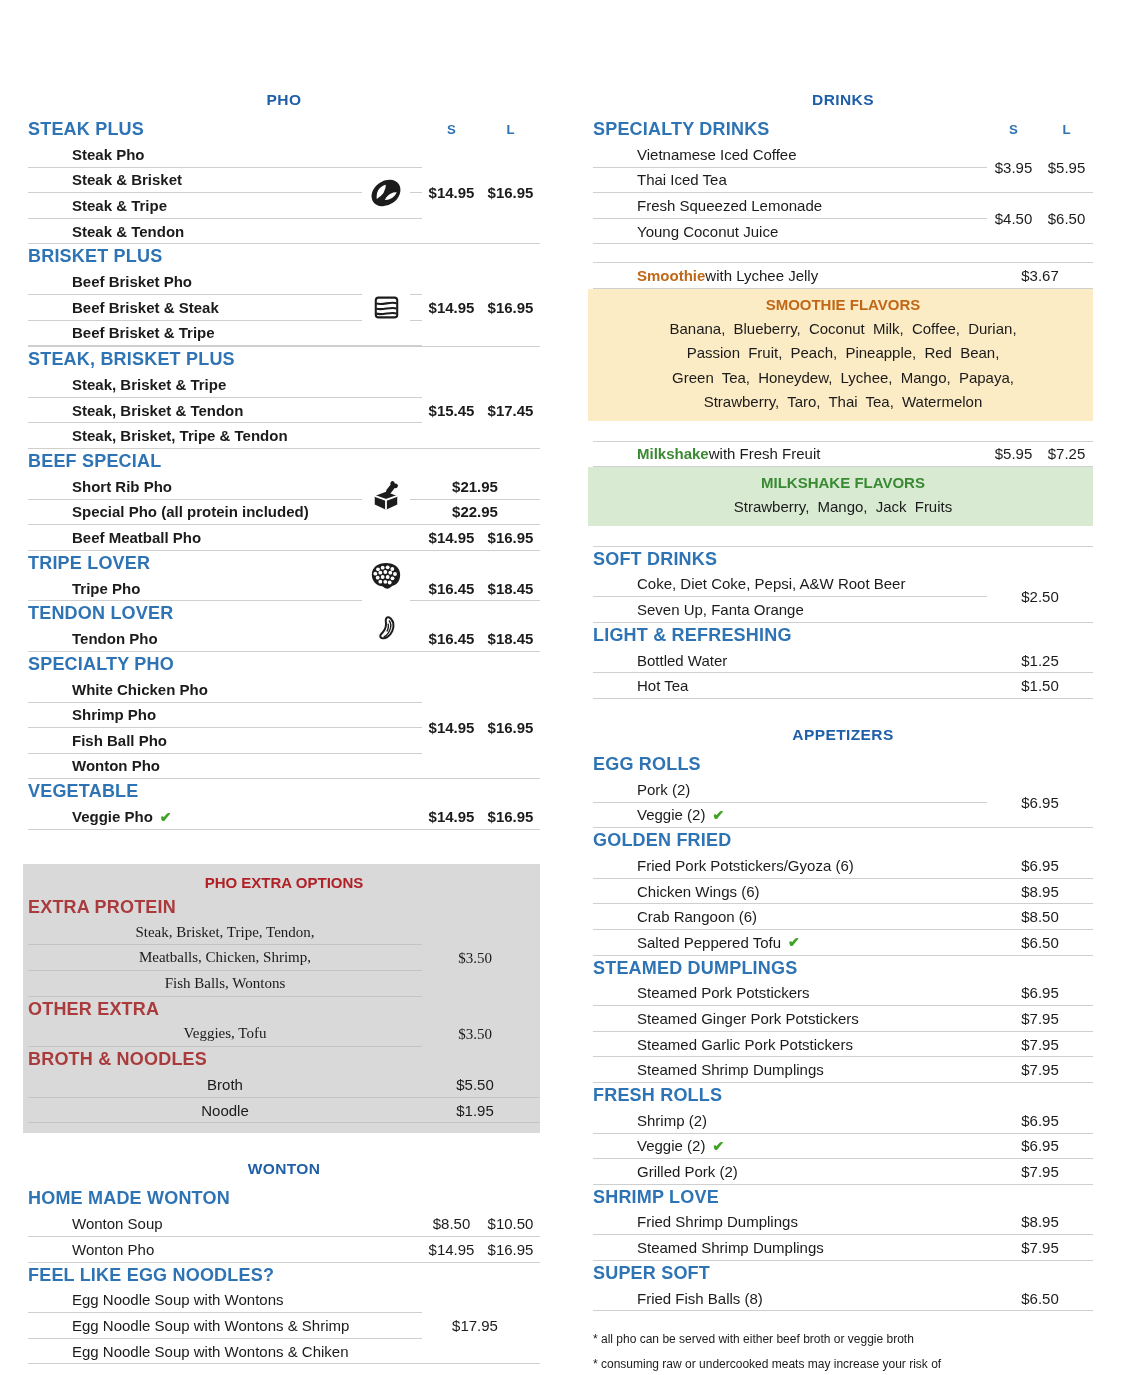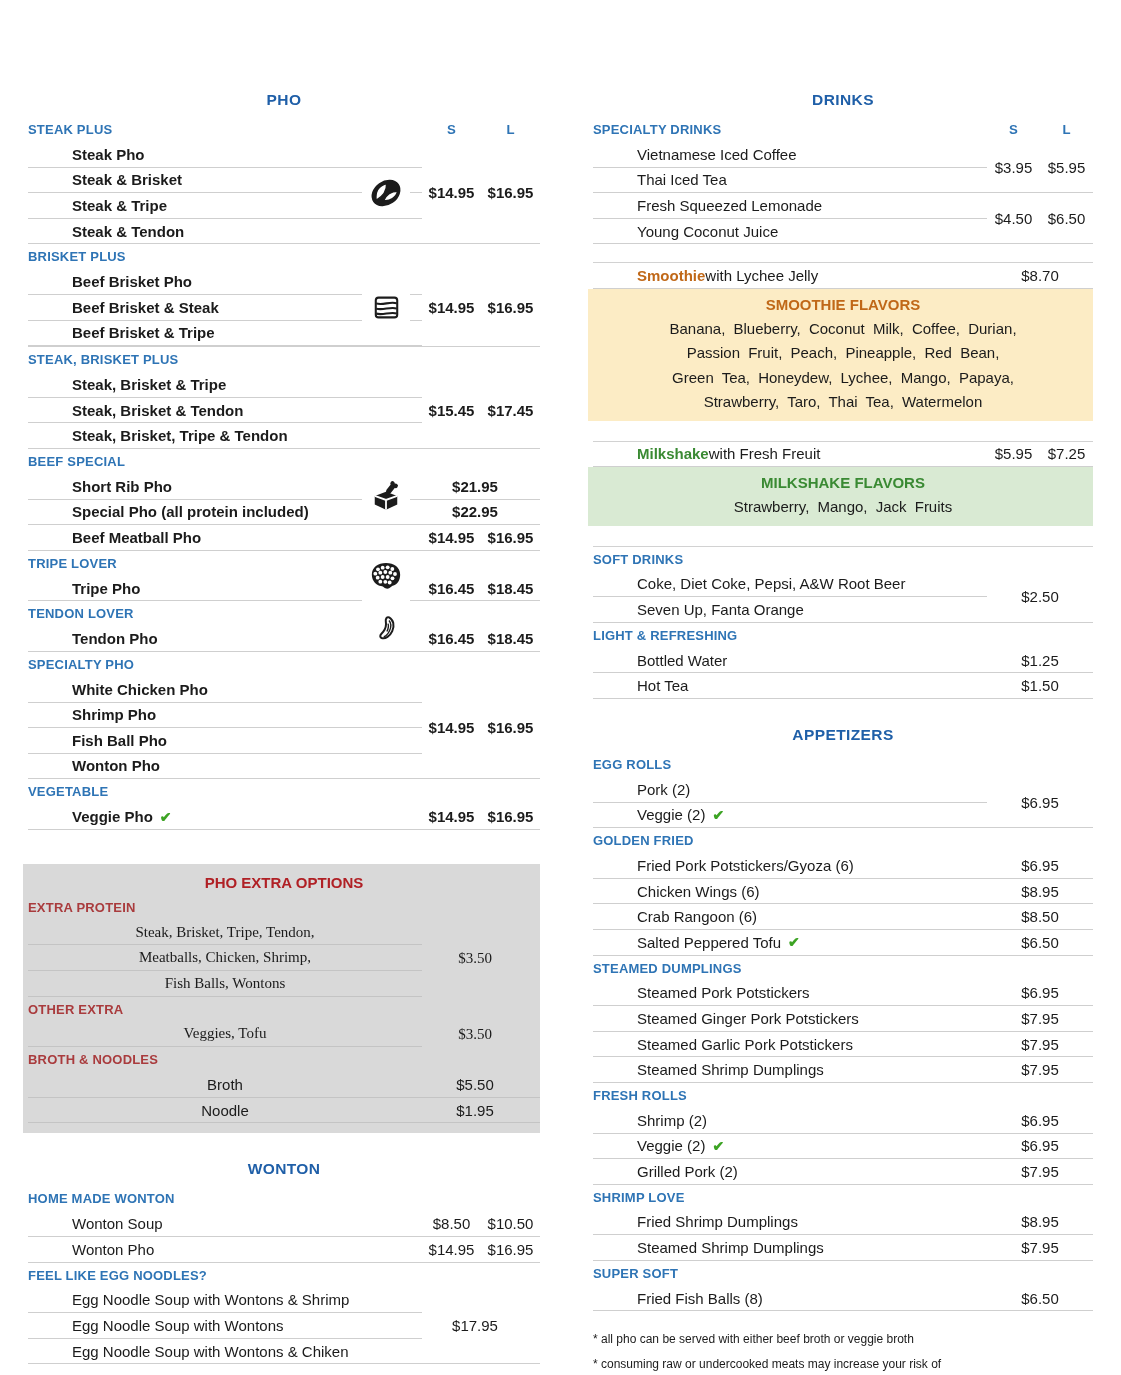--- a/index.html
+++ b/index.html
@@ -9,21 +9,21 @@
   .col{position:relative;}
   .col-left{width:512px;--pw:118px;}
   .col-mid{width:53px;flex-shrink:0;}
   .col-right{width:500px;--pw:106px;}
 
   .m-title{font-size:15.5px;font-weight:bold;color:#1F5FA8;text-align:center;
            letter-spacing:.4px;height:24px;line-height:24px;margin-bottom:5px;}
   .col > .m-title:not(:first-child){margin-top:24px;}
 
   .label-row{display:flex;align-items:center;height:25px;}
-  .label{font-size:13px;font-weight:bold;color:#2E74B5;letter-spacing:.2px;}
+  .label{font-size:18px;font-weight:bold;color:#2E74B5;letter-spacing:.2px;}
   .label.red{color:#A93B3D;}
   .label-row .pricearea{margin-left:auto;}
   .pricearea{width:var(--pw);display:flex;flex-shrink:0;align-items:center;}
   .p-s,.p-l{width:50%;text-align:center;font-size:15px;}
   .p-c{width:100%;text-align:center;font-size:15px;}
   .col-left .p-c{padding-right:12px;box-sizing:border-box;}
   .label-row .p-s,.label-row .p-l{color:#2E74B5;font-weight:bold;font-size:13.2px;}
 
   .items{position:relative;}
   .items.shared{display:grid;grid-template-columns:1fr var(--pw);}
@@ -386,24 +386,24 @@
             </div>
           </div>
         </div>
       </div>
       <div class="group" data-name="menu-group">
         <div class="label-row" data-name="group-label-row">
           <span class="label" data-name="group-label">FEEL LIKE EGG NOODLES?</span>
         </div>
         <div class="items shared" data-name="group-items">
           <div class="g-name" data-name="menu-item-name">
+            <span data-name="item-name-text">Egg Noodle Soup with Wontons</span>
+          </div>
+          <div class="g-name" data-name="menu-item-name">
             <span data-name="item-name-text">Egg Noodle Soup with Wontons &amp; Shrimp</span>
-          </div>
-          <div class="g-name" data-name="menu-item-name">
-            <span data-name="item-name-text">Egg Noodle Soup with Wontons</span>
           </div>
           <div class="g-name last" data-name="menu-item-name">
             <span data-name="item-name-text">Egg Noodle Soup with Wontons &amp; Chiken</span>
           </div>
           <div class="pricearea g-price" data-name="price-cell" style="grid-row: 1 / span 3;">
             <span class="p-c" data-name="price-single">$17.95</span>
           </div>
         </div>
       </div>
     </div>
@@ -447,21 +447,21 @@
       </div>
       <div class="spacer lined" data-name="divider"></div>
       <div class="group" data-name="menu-group">
         <div class="items per-item" data-name="group-items">
           <div class="item-row" data-name="menu-item-row">
             <div class="name" data-name="menu-item-name">
               <span class="lead orange" data-name="item-lead-word">Smoothie</span>
               <span data-name="item-name-rest"> with Lychee Jelly</span>
             </div>
             <div class="pricearea" data-name="price-cell">
-              <span class="p-c" data-name="price-single">$8.70</span>
+              <span class="p-c" data-name="price-single">$3.67</span>
             </div>
           </div>
         </div>
       </div>
       <div class="box yellow" data-name="flavors-box">
         <div class="box-title orange" data-name="box-title">SMOOTHIE FLAVORS</div>
         <div class="box-line" data-name="flavor-line">Banana, Blueberry, Coconut Milk, Coffee, Durian,</div>
         <div class="box-line" data-name="flavor-line">Passion Fruit, Peach, Pineapple, Red Bean,</div>
         <div class="box-line" data-name="flavor-line">Green Tea, Honeydew, Lychee, Mango, Papaya,</div>
         <div class="box-line" data-name="flavor-line">Strawberry, Taro, Thai Tea, Watermelon</div>

